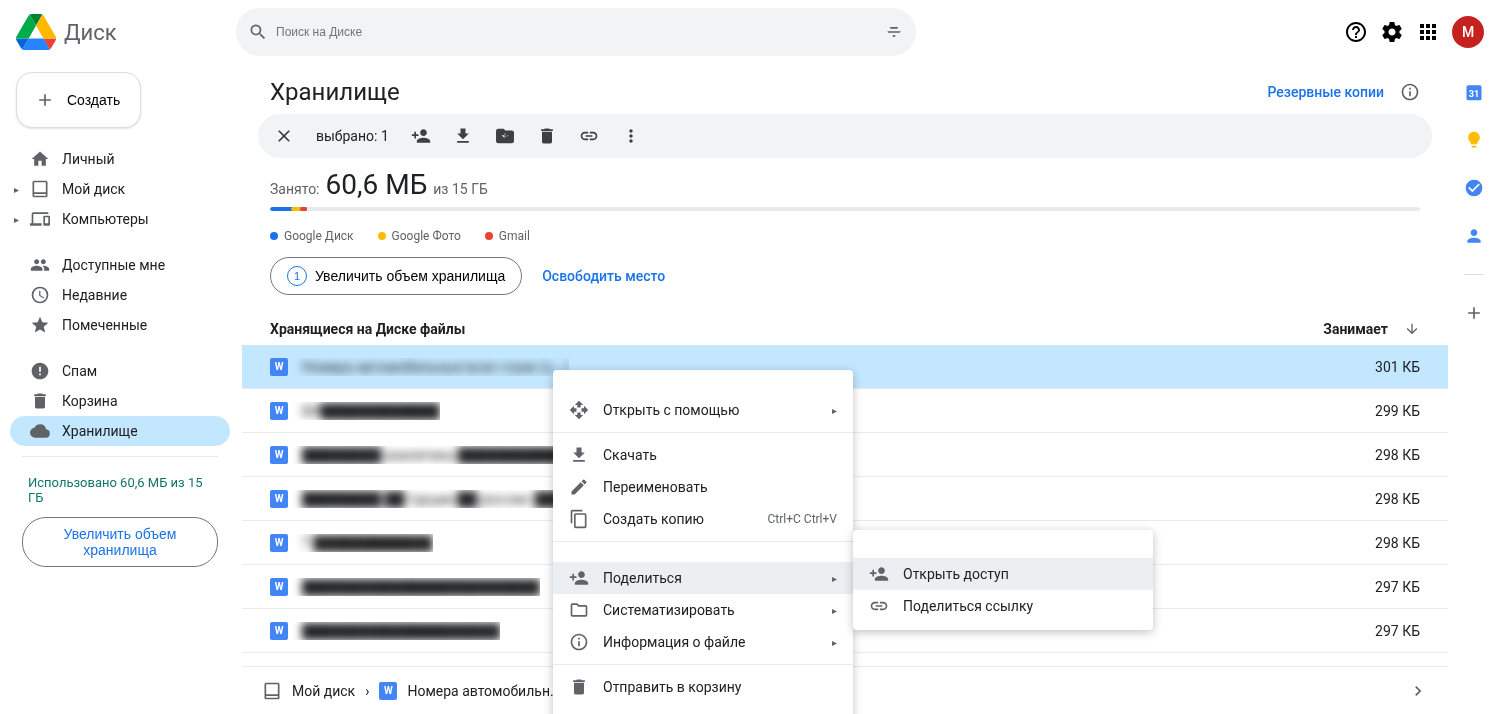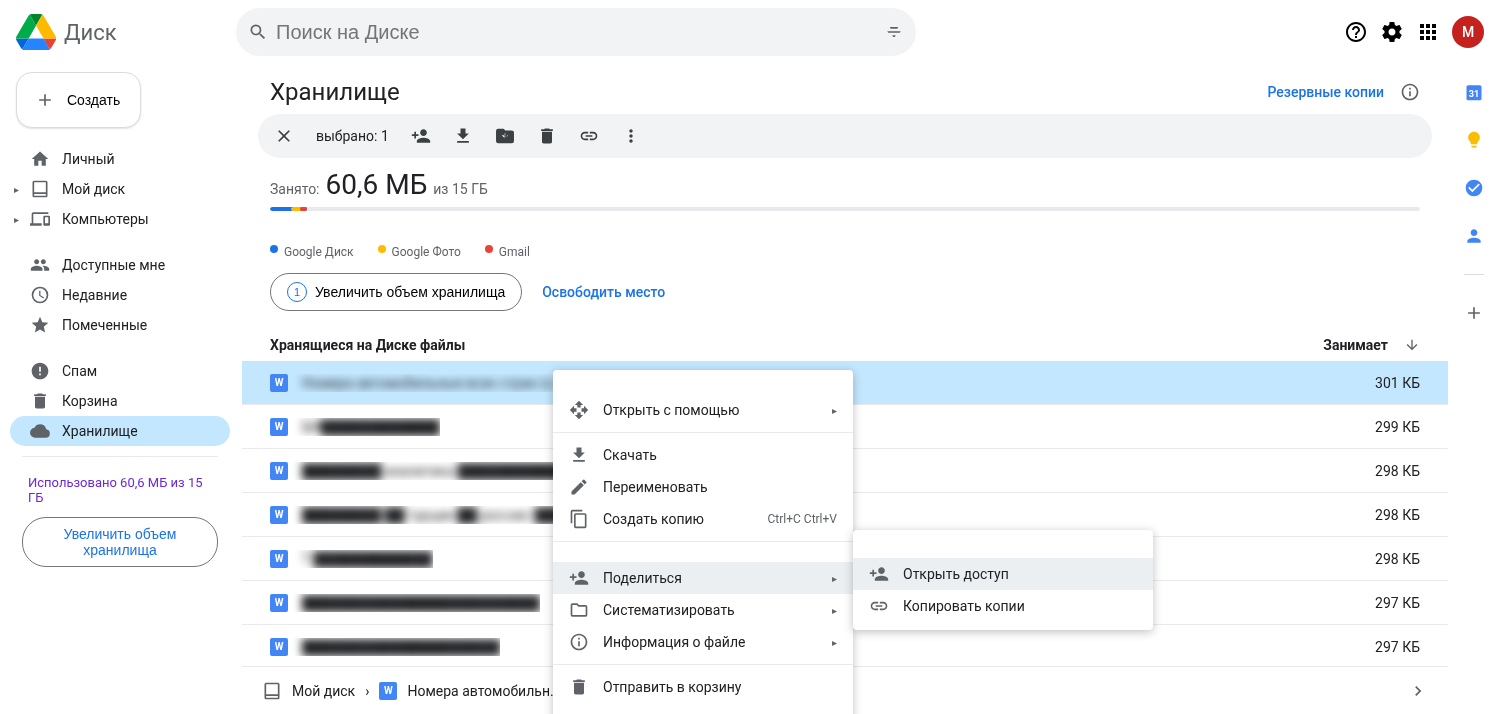--- a/index.html
+++ b/index.html
@@ -1,47 +1,47 @@
 <!DOCTYPE html>
 <html><head>
 <meta charset="utf-8">
 <style>
   * { box-sizing: border-box; margin: 0; padding: 0; }
   body { font-family: 'Google Sans', Roboto, Arial, sans-serif; font-size: 14px; color: #202124; background: #fff; overflow: hidden; }
   .app { display: flex; flex-direction: column; height: 714px; width: 1500px; }
   .header { display: flex; align-items: center; height: 64px; padding: 0 16px; }
   .logo { display: flex; align-items: center; gap: 8px; font-size: 22px; color: #5f6368; width: 220px; }
   .search-bar { flex: 1; max-width: 680px; background: #f1f3f4; border-radius: 24px; display: flex; align-items: center; height: 48px; padding: 0 12px; }
-  .search-bar input { flex: 1; border: none; background: none; outline: none; font-size: 20px; padding: 0 8px; color: #5f6368; }
+  .search-bar input { flex: 1; border: none; background: none; outline: none; font-size: 12px; padding: 0 8px; color: #5f6368; }
   .header-actions { margin-left: auto; display: flex; align-items: center; gap: 12px; }
   .avatar { width: 32px; height: 32px; border-radius: 50%; background: #c5221f; color: #fff; display: flex; align-items: center; justify-content: center; font-weight: 500; }
   .body { display: flex; flex: 1; min-height: 0; }
   .sidebar { width: 240px; padding: 8px 10px 0 10px; display: flex; flex-direction: column; }
   .create-btn { width: 125px; height: 56px; border: 1px solid #dadce0; border-radius: 16px; background: #fff; display: flex; align-items: center; gap: 12px; padding: 0 18px; font-size: 14px; cursor: pointer; box-shadow: 0 1px 2px rgba(0,0,0,.12); margin-bottom: 16px; margin-left: 6px; }
   .nav-item { display: flex; align-items: center; gap: 12px; padding: 5px 12px 5px 20px; border-radius: 16px; cursor: pointer; font-size: 14px; position: relative; }
   .nav-item.selected { background: #c2e7ff; }
   .nav-item .chevron { position: absolute; left: 4px; font-size: 10px; color: #5f6368; }
   .nav-section { margin-top: 16px; }
-  .storage-text { font-size: 13px; color: #6d28d9; padding: 8px 12px 4px 18px; }
+  .storage-text { font-size: 13px; color: #0f766e; padding: 8px 12px 4px 18px; }
   .upgrade-btn { border: 1px solid #747775; border-radius: 24px; background: #fff; padding: 8px 12px; font-size: 14px; color: #1a73e8; cursor: pointer; margin: 8px 12px; }
   .main { flex: 1; display: flex; flex-direction: column; background: #fff; border-radius: 16px 0 0 0; overflow: hidden; margin-left: 2px; }
   .main-header { display: flex; align-items: center; justify-content: space-between; padding: 14px 28px 8px 28px; }
   .main-title { font-size: 24px; }
   .header-links { display: flex; align-items: center; gap: 16px; }
   .link-blue { color: #1a73e8; font-weight: 500; cursor: pointer; }
   .sel-toolbar { margin: 0 16px 10px 16px; background: #f1f3f4; border-radius: 24px; height: 44px; display: flex; align-items: center; gap: 22px; padding: 0 16px; }
   .storage-block { padding: 0 28px 8px 28px; }
   .storage-line { display: flex; align-items: baseline; gap: 6px; }
   .storage-used-label { font-size: 14px; color: #5f6368; }
   .storage-used-val { font-size: 28px; font-weight: 400; }
   .storage-total { font-size: 14px; color: #5f6368; }
   .storage-bar { height: 4px; background: #e8eaed; border-radius: 2px; margin-top: 6px; position: relative; overflow: hidden; }
   .storage-bar .seg { position: absolute; left: 0; top: 0; height: 100%; border-radius: 2px; }
   .legend { display: flex; gap: 24px; margin-top: 18px; font-size: 12px; color: #5f6368; }
-  .legend-item { display: flex; gap: 6px; margin-top: 16px; }
+  .legend-item { display: flex; align-items: center; gap: 6px; }
   .dot { width: 8px; height: 8px; border-radius: 50%; }
   .action-row { display: flex; align-items: center; gap: 20px; margin-top: 14px; }
   .pill-btn { border: 1px solid #747775; border-radius: 20px; background: #fff; padding: 8px 16px; display: flex; align-items: center; gap: 8px; font-size: 14px; cursor: pointer; }
   .badge-1 { width: 20px; height: 20px; border-radius: 50%; border: 1px solid #1a73e8; display: flex; align-items: center; justify-content: center; font-size: 11px; color: #1a73e8; background: linear-gradient(#fff,#fff); }
   .table-head { display: flex; justify-content: space-between; align-items: center; padding: 18px 28px 8px 28px; font-size: 14px; font-weight: 700; }
   .size-head { display: flex; align-items: center; gap: 16px; }
   .file-list { flex: 1; overflow-y: hidden; position: relative; }
   .file-row { display: flex; align-items: center; justify-content: space-between; padding: 0 28px; height: 44px; border-bottom: 1px solid #e8eaed; }
   .file-row.selected { background: #c2e7ff; }
   .file-left { display: flex; align-items: center; gap: 14px; overflow: hidden; }
@@ -476,15 +476,15 @@
         </svg>
       </span>
       <span>Открыть доступ</span>
     </div>
     <div class="menu-item">
       <span class="icon-svg">
         <svg viewBox="0 0 24 24">
           <path d="M3.9 12c0-1.71 1.39-3.1 3.1-3.1h4V7H7c-2.76 0-5 2.24-5 5s2.24 5 5 5h4v-1.9H7c-1.71 0-3.1-1.39-3.1-3.1zM8 13h8v-2H8v2zm9-6h-4v1.9h4c1.71 0 3.1 1.39 3.1 3.1s-1.39 3.1-3.1 3.1h-4V17h4c2.76 0 5-2.24 5-5s-2.24-5-5-5z"></path>
         </svg>
       </span>
-      <span>Копировать копии</span>
+      <span>Поделиться ссылку</span>
     </div>
   </div>
 
 </body></html>

